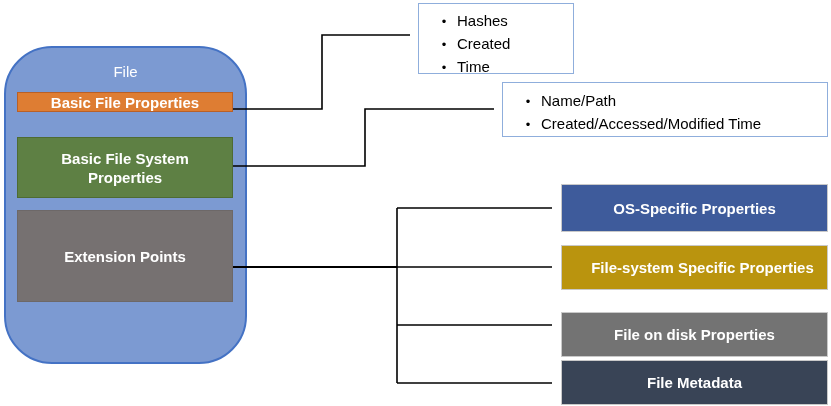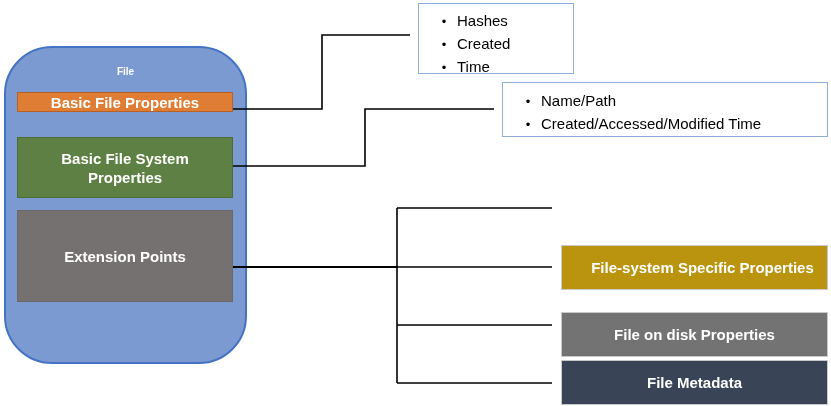--- a/index.html
+++ b/index.html
@@ -13,21 +13,21 @@
   .abs{position:absolute;box-sizing:border-box;}
   
   .file-container{
     left:4px;top:46px;width:243px;height:318px;
     border-radius:48px;
     border:2px solid;
   }
   .file-title{
     left:4px;top:60px;width:243px;height:22px;
     display:flex;align-items:center;justify-content:center;
-    color:#ffffff;font-size:10px;font-weight:700;
+    color:#ffffff;font-size:15px;font-weight:400;
   }
   .inner-box{
     left:17px;width:216px;
     border:1px solid;
     display:flex;align-items:center;justify-content:center;
     text-align:center;
     color:#ffffff;font-size:15px;font-weight:700;
     line-height:19px;
   }
   .inner-box .wrap{max-width:170px;display:inline-block;}
@@ -112,20 +112,23 @@
     <div class="bullet-row">
       <span class="bullet-dot">•</span>
       <span>Name/Path</span>
     </div>
     <div class="bullet-row">
       <span class="bullet-dot">•</span>
       <span>Created/Accessed/Modified Time</span>
     </div>
   </div>
 
+  <div id="target-0" class="abs target-box" style="background-color: rgb(62, 91, 155);">
+    <span>OS-Specific Properties</span>
+  </div>
   <div id="target-1" class="abs target-box" style="background-color: rgb(186, 148, 14); padding-left: 16px;">
     <span>File-system Specific Properties</span>
   </div>
   <div id="target-2" class="abs target-box" style="background-color: #737373; margin-top: 10px;">
     <span>File on disk Properties</span>
   </div>
   <div id="target-3" class="abs target-box" style="background-color: rgb(57, 68, 86);">
     <span>File Metadata</span>
   </div>
 

